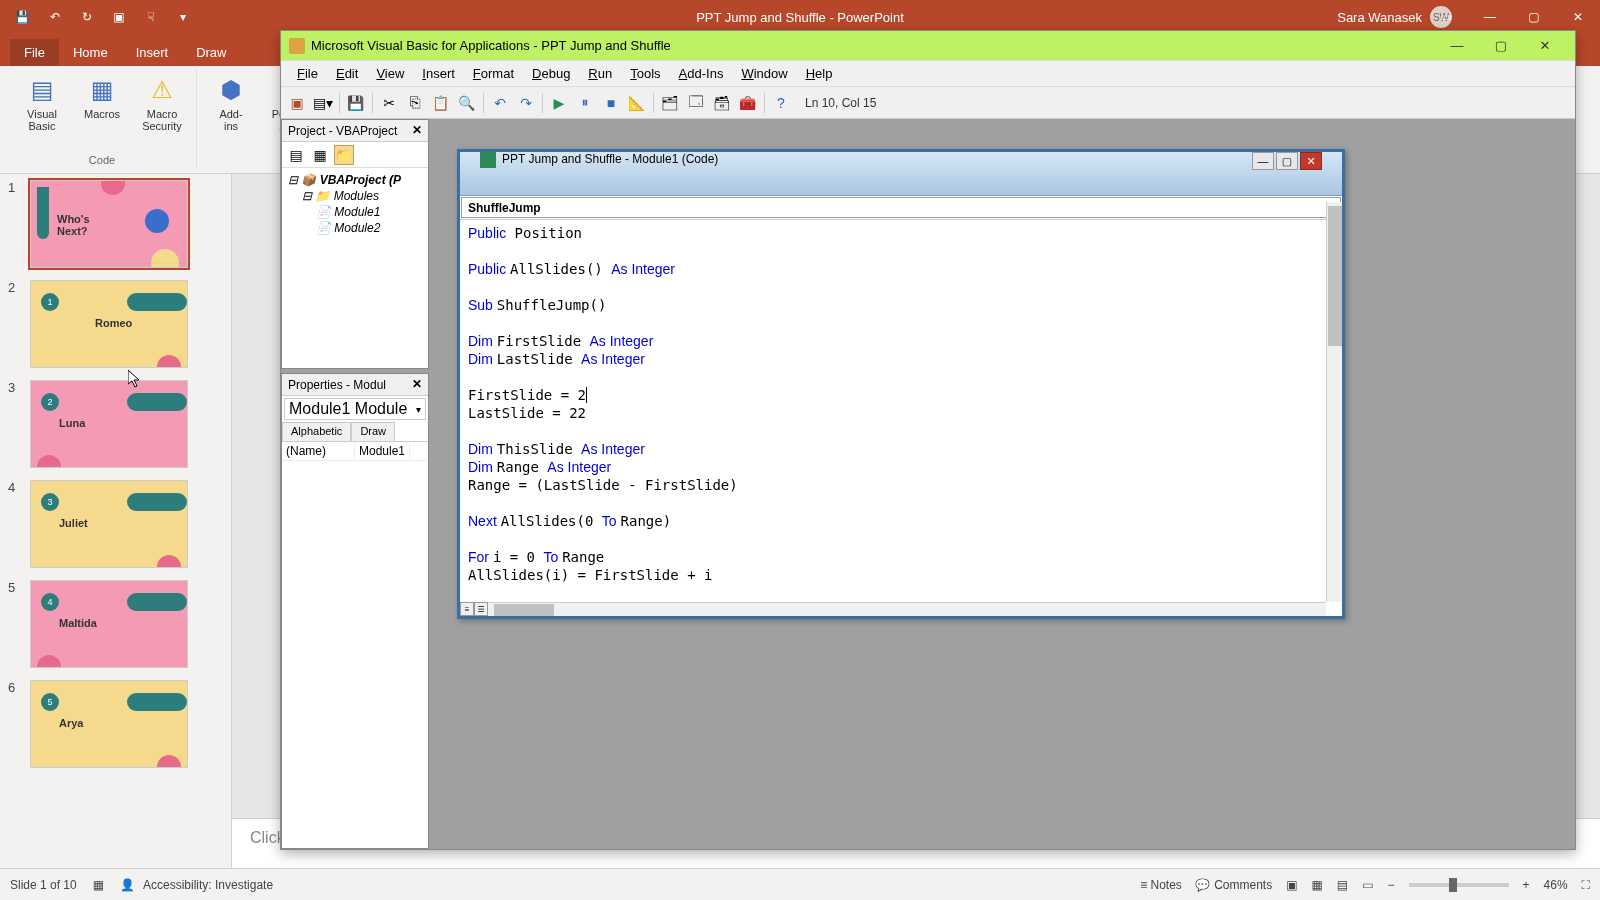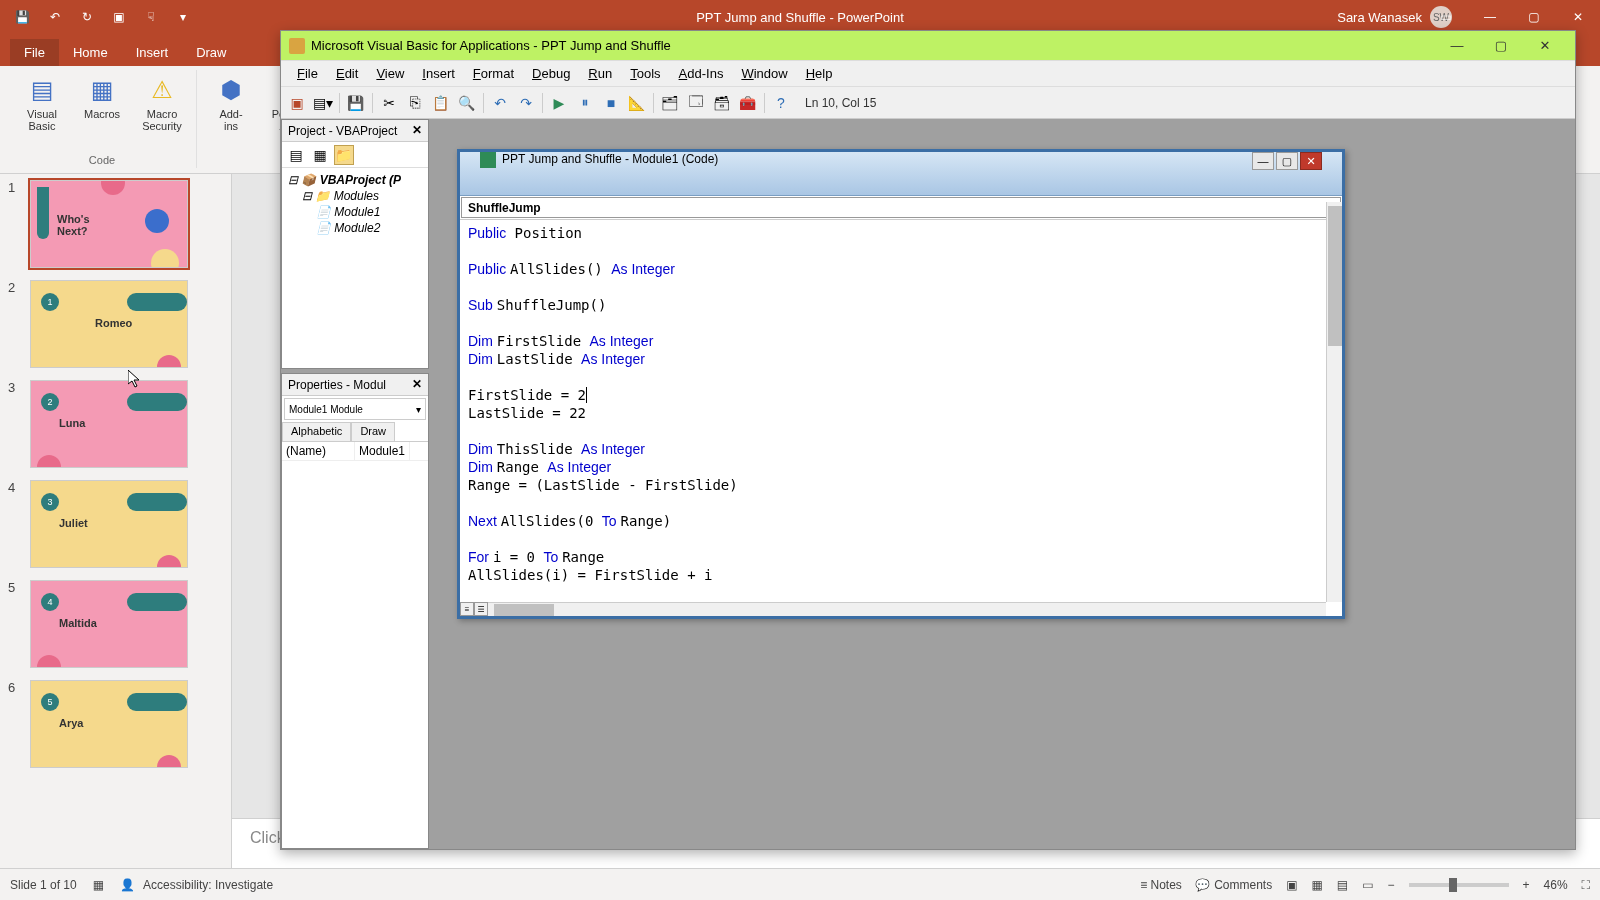--- a/index.html
+++ b/index.html
@@ -65,21 +65,21 @@
 .vbe-left { width: 148px; display: flex; flex-direction: column; }
 .vbe-pane { background: #fff; border: 1px solid #888; margin: 0; display: flex; flex-direction: column; }
 .vbe-pane-title { height: 22px; background: #f0f0f0; border-bottom: 1px solid #ccc; display: flex; align-items: center; padding: 0 6px; font-size: 12px; position: relative; }
 .vbe-pane-close { position: absolute; right: 2px; top: 1px; width: 18px; height: 18px; display: flex; align-items: center; justify-content: center; font-weight: bold; cursor: pointer; }
 .vbe-pane-toolbar { height: 26px; display: flex; align-items: center; padding: 0 4px; gap: 4px; border-bottom: 1px solid #ddd; }
 .vbe-tree { padding: 4px 6px; font-size: 12px; flex: 1; overflow: auto; }
 .vbe-tree-item { padding: 1px 0; white-space: nowrap; font-style: italic; }
 .vbe-tree-indent { display: inline-block; width: 14px; }
 
 .vbe-props { flex: 1; }
-.vbe-props-combo { height: 22px; border: 1px solid #ccc; margin: 2px; font-size: 10px; display: flex; align-items: center; padding: 0 4px; position: relative; }
+.vbe-props-combo { height: 22px; border: 1px solid #ccc; margin: 2px; font-size: 16px; display: flex; align-items: center; padding: 0 4px; position: relative; }
 .vbe-props-combo::after { content: "▾"; position: absolute; right: 4px; font-size: 10px; }
 .vbe-props-tabs { height: 20px; display: flex; border-bottom: 1px solid #ccc; font-size: 11px; }
 .vbe-props-tab { padding: 2px 8px; border: 1px solid #ccc; border-bottom: none; background: #f0f0f0; }
 .vbe-props-grid { flex: 1; font-size: 12px; }
 .vbe-props-row { display: flex; border-bottom: 1px solid #eee; }
 .vbe-props-cell { padding: 2px 4px; border-right: 1px solid #eee; }
 
 
 .code-window { position: absolute; left: 176px; top: 30px; width: 888px; height: 470px; background: #fff; border: 3px solid #3b6ea5; box-shadow: 2px 2px 6px rgba(0,0,0,0.3); display: flex; flex-direction: column; }
 .code-titlebar { height: 44px; background: linear-gradient(#d6e6f5,#a9c6e4); display: flex; align-items: flex-start; padding: 0 20px; font-size: 12px; border-bottom: 1px solid #7a9ec2; }

